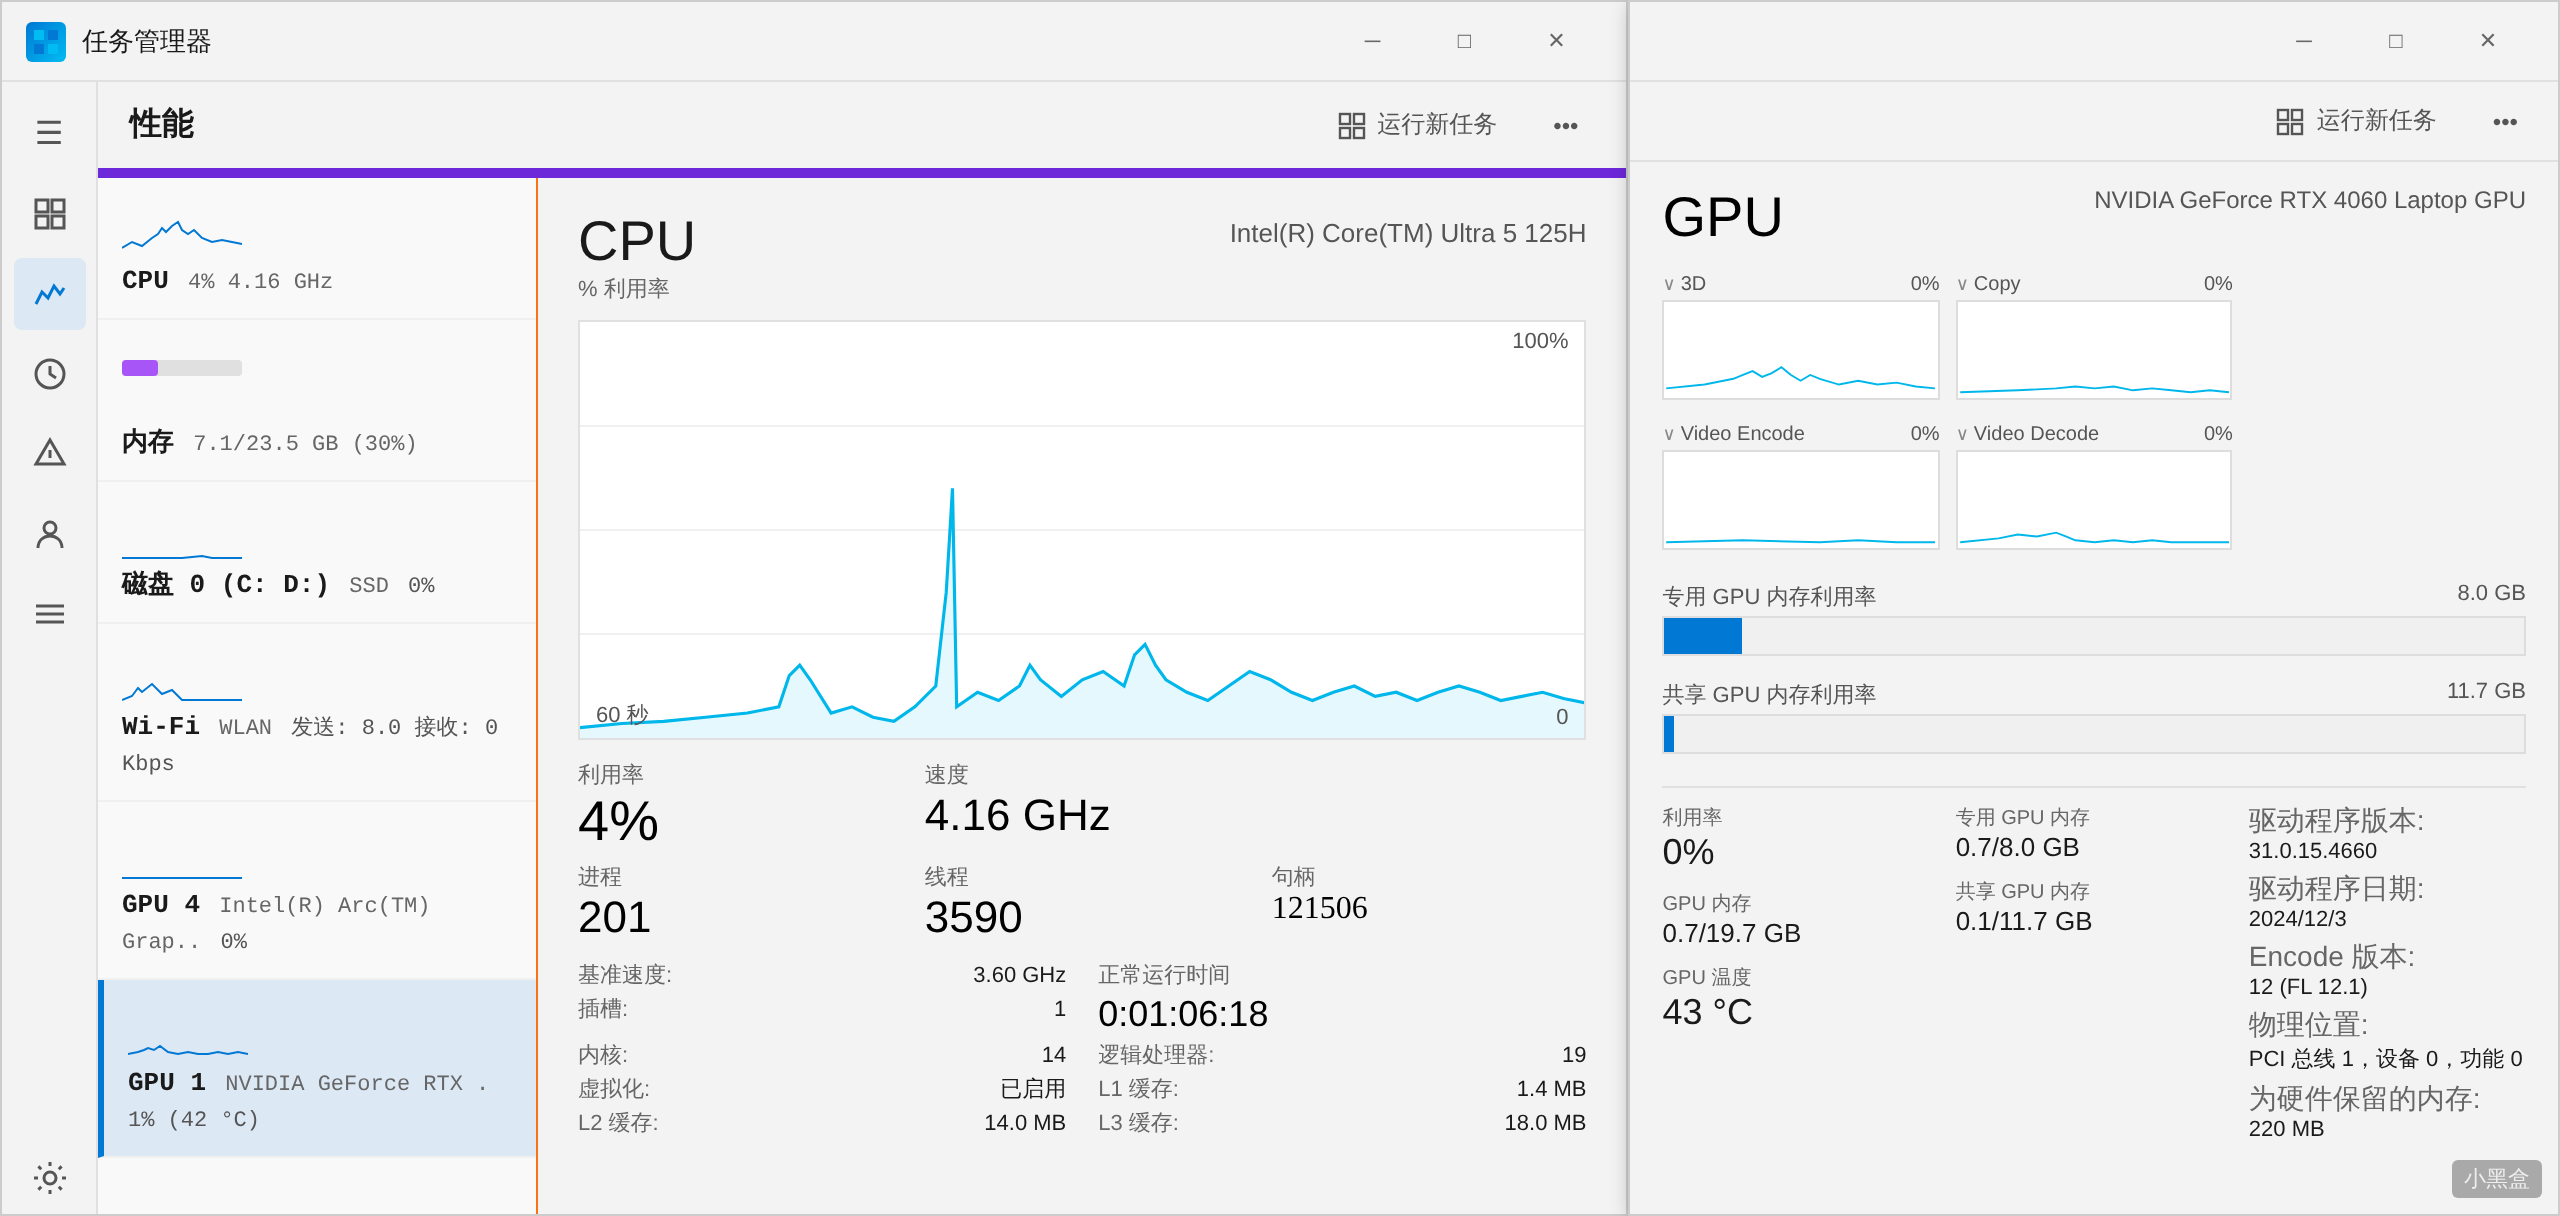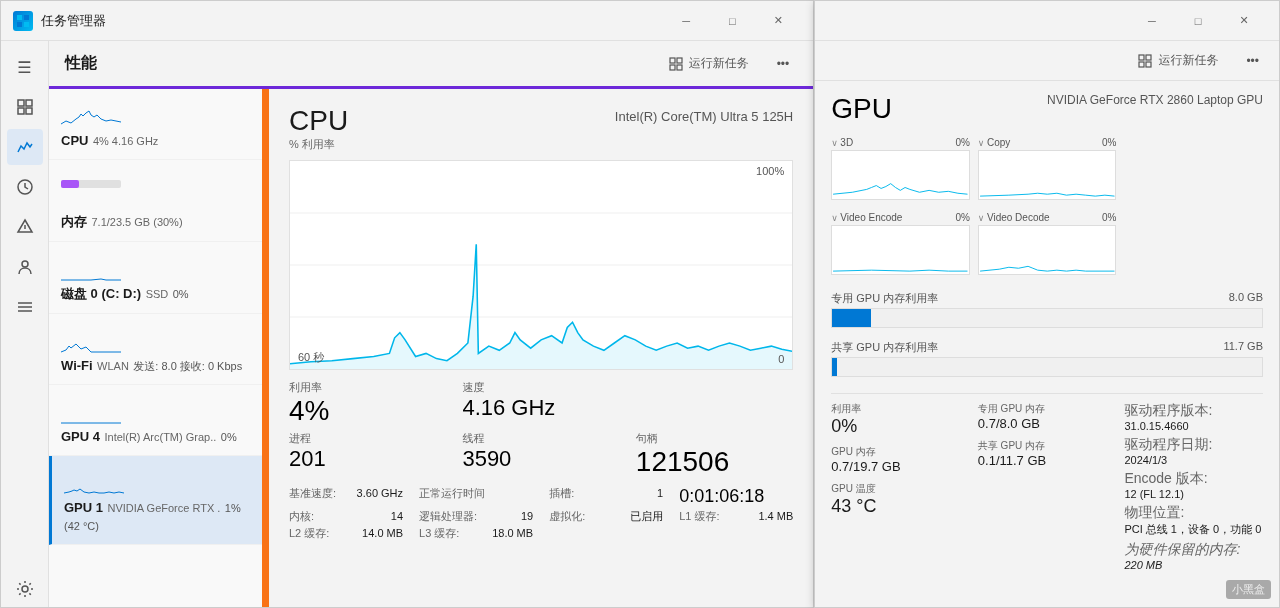--- a/index.html
+++ b/index.html
@@ -107,21 +107,21 @@
       display: flex;
       flex: 1;
       overflow: hidden;
     }
 
     
     .top-bar {
       display: flex;
       align-items: center;
       padding: 12px 16px;
-      border-bottom: 3px solid #6d28d9;
+      border-bottom: 5px solid #6d28d9;
       background: #f3f3f3;
       height: 48px;
     }
 
     .top-bar-title {
       font-size: 16px;
       font-weight: 600;
       flex: 1;
       color: #1a1a1a;
     }
@@ -142,22 +142,23 @@
       padding: 4px 8px;
       border-radius: 4px;
       border: none;
       background: transparent;
     }
 
     
     .device-list {
       width: 220px;
       background: #f9f9f9;
-      border-right: 7px solid #f97316;
+      border-right: 1px solid #f97316;
       overflow-y: auto;
+      font-family: Liberation Mono, monospace;
     }
 
     .device-item {
       padding: 10px 12px;
       cursor: pointer;
       border-bottom: 1px solid #f0f0f0;
       position: relative;
     }
     .device-item.active {
       background: #dde8f5;
@@ -628,25 +629,25 @@
             <div class="stat-item">
               <span class="stat-label">进程</span>
               <span style="font-size:22px;font-weight:300;">201</span>
             </div>
             <div class="stat-item">
               <span class="stat-label">线程</span>
               <span style="font-size:22px;font-weight:300;">3590</span>
             </div>
             <div class="stat-item">
               <span class="stat-label">句柄</span>
-              <span style="font-size:28px;font-weight:300;">121506</span>
-            </div>
-          </div>
-
-          <div style="display:grid;grid-template-columns:1fr 1fr 1fr 1fr;gap:2px 16px;padding:4px 20px 8px;">
+              <span style="font-size:16px;font-weight:300;font-family:Liberation Serif, serif;">121506</span>
+            </div>
+          </div>
+
+          <div style="display:grid;grid-template-columns:1fr 1fr;gap:2px 16px;padding:4px 20px 8px;">
             <div class="stat-row">
               <span class="stat-row-label">基准速度:</span>
               <span class="stat-row-value">3.60 GHz</span>
             </div>
             <div class="stat-row">
               <span class="stat-row-label">正常运行时间</span>
             </div>
             <div class="stat-row">
               <span class="stat-row-label">插槽:</span>
               <span class="stat-row-value">1</span>
@@ -706,21 +707,21 @@
       </svg>
       <span>运行新任务</span>
     </button>
     <button class="action-btn">•••</button>
   </div>
 
   <div class="gpu-body">
 
     <div class="gpu-header">
       <span class="gpu-title">GPU</span>
-      <span class="gpu-model">NVIDIA GeForce RTX 2860 Laptop GPU</span>
+      <span class="gpu-model">NVIDIA GeForce RTX 4060 Laptop GPU</span>
     </div>
 
     <div class="gpu-charts-row">
 
       <div class="gpu-chart-item">
         <div class="gpu-chart-label">
           <span>
             <span style="color:#888;font-size:9px;">∨ </span>
             <span>3D</span>
           </span>
@@ -833,31 +834,31 @@
         </div>
       </div>
 
       <div>
         <div class="gpu-info-item">
           <span class="gpu-info-label">驱动程序版本:</span>
           <span class="gpu-info-value">31.0.15.4660</span>
         </div>
         <div class="gpu-info-item" style="margin-top:4px;">
           <span class="gpu-info-label">驱动程序日期:</span>
-          <span class="gpu-info-value">2024/1/3</span>
+          <span class="gpu-info-value">2024/12/3</span>
         </div>
         <div class="gpu-info-item" style="margin-top:4px;">
           <span class="gpu-info-label">Encode 版本:</span>
           <span class="gpu-info-value">12 (FL 12.1)</span>
         </div>
         <div class="gpu-info-item" style="margin-top:4px;">
           <span class="gpu-info-label">物理位置:</span>
           <span class="gpu-info-value">PCI 总线 1，设备 0，功能 0</span>
         </div>
-        <div class="gpu-info-item" style="margin-top:4px;font-style:italic;">
+        <div class="gpu-info-item" style="margin-top:4px;">
           <span class="gpu-info-label">为硬件保留的内存:</span>
           <span class="gpu-info-value">220 MB</span>
         </div>
       </div>
     </div>
   </div>
 
   <div class="watermark">小黑盒</div>
 </div>
 

